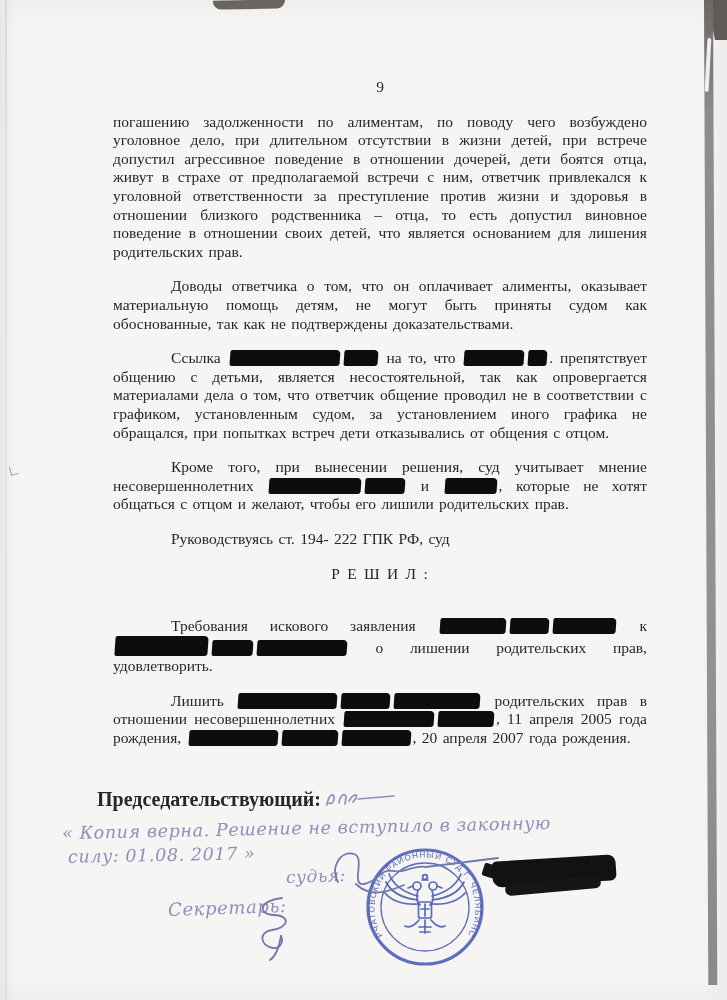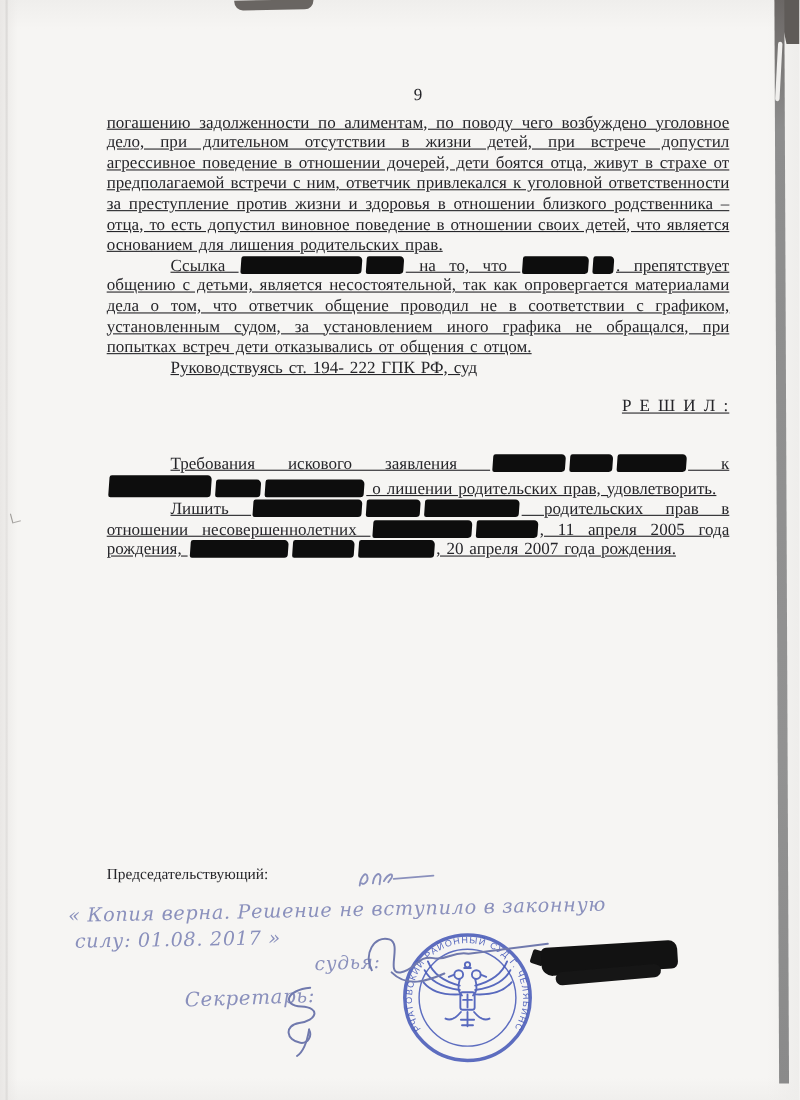--- a/index.html
+++ b/index.html
@@ -41,33 +41,33 @@
     position:absolute; left:10px; top:466px; width:7px; height:8px;
     border-left:1.5px solid #8d8a87; border-bottom:1px solid #9b9895;
     transform:rotate(-15deg); opacity:.8;
   }
   
   .text-block {
     position:absolute; left:97px; top:78px; width:566px;
     font-size:15.5px; line-height:18.6px; word-spacing:1.5px;
   }
   .page-num { text-align:center; margin:0 0 6px 0; }
-  .para { margin:0; text-align:justify;text-decoration:underline; }
+  .para { margin:16px; text-align:justify; }
   .para.indent { text-indent:58px; }
-  .para.heading { text-align:right; text-indent:0; letter-spacing:1px; }
+  .para.heading { text-align:center; text-indent:0; letter-spacing:1px; }
   .before-md { margin-top:16px; }
   .before-lg { margin-top:17px; }
   .before-xl { margin-top:33px; }
   .redact {
     display:inline-block; height:16px; background:#0d0d0d;
     border-radius:2px 4px 3px 2px; vertical-align:-3px; margin:0 2px;
     transform:skewX(-4deg);
   }
   
-  .presiding-row { position:absolute; left:97px; top:788px; font-size:14px; }
+  .presiding-row { position:absolute; left:97px; top:788px; font-size:20px;font-weight:bold; }
   .hand {
     position:absolute; font-family:"DejaVu Serif","Liberation Serif",serif;
     font-style:italic; color:#8a90bc; letter-spacing:.6px; white-space:nowrap;
   }
   .cert-1 { left:62px; top:818px; font-size:17.5px; transform:rotate(-1.2deg); }
   .cert-2 { left:68px; top:845px; font-size:17.5px; transform:rotate(-1deg); }
   .cert-judge { left:286px; top:866px; font-size:17px; transform:rotate(-2deg); }
   .cert-secr  { left:168px; top:897px; font-size:18px; transform:rotate(-2deg); }
   .svg-abs { position:absolute; }
   .blob-main {
@@ -93,21 +93,23 @@
   <div class="edge-strip"></div>
   <div class="edge-notch"></div>
   <div class="top-smudge"></div>
   <div class="left-crease"></div>
   <div class="left-mark"></div>
 
   <div class="text-block">
     <p class="page-num">9</p>
     <div>
         <p class="para">погашению задолженности по алиментам, по поводу чего возбуждено уголовное дело, при длительном отсутствии в жизни детей, при встрече допустил агрессивное поведение в отношении дочерей, дети боятся отца, живут в страхе от предполагаемой встречи с ним, ответчик привлекался к уголовной ответственности за преступление против жизни и здоровья в отношении близкого родственника – отца, то есть допустил виновное поведение в отношении своих детей, что является основанием для лишения родительских прав.</p>
+        <p class="para indent">Доводы ответчика о том, что он оплачивает алименты, оказывает материальную помощь детям, не могут быть приняты судом как обоснованные, так как не подтверждены доказательствами.</p>
         <p class="para indent">Ссылка <span class="redact" style="width: 110px;"></span><span class="redact" style="width: 34px;"></span> на то, что <span class="redact" style="width: 60px;"></span><span class="redact" style="width: 19px;"></span>. препятствует общению с детьми, является несостоятельной, так как опровергается материалами дела о том, что ответчик общение проводил не в соответствии с графиком, установленным судом, за установлением иного графика не обращался, при попытках встреч дети отказывались от общения с отцом.</p>
+        <p class="para indent">Кроме того, при вынесении решения, суд учитывает мнение несовершеннолетних <span class="redact" style="width: 92px;"></span><span class="redact" style="width: 40px;"></span> и <span class="redact" style="width: 52px;"></span>, которые не хотят общаться с отцом и желают, чтобы его лишили родительских прав.</p>
         <p class="para indent">Руководствуясь ст. 194- 222 ГПК РФ, суд</p>
         <p class="para heading before-lg">Р Е Ш И Л :</p>
         <p class="para indent before-xl">Требования искового заявления <span class="redact" style="width: 66px;"></span><span class="redact" style="width: 39px;"></span><span class="redact" style="width: 63px;"></span> к <span class="redact" style="width: 93px; height: 20px;"></span><span class="redact" style="width: 41px;"></span><span class="redact" style="width: 90px;"></span> о лишении родительских прав, удовлетворить.</p>
         <p class="para indent">Лишить <span class="redact" style="width: 99px;"></span><span class="redact" style="width: 49px;"></span><span class="redact" style="width: 86px;"></span> родительских прав в отношении несовершеннолетних <span class="redact" style="width: 90px;"></span><span class="redact" style="width: 56px;"></span>, 11 апреля 2005 года рождения, <span class="redact" style="width: 89px;"></span><span class="redact" style="width: 56px;"></span><span class="redact" style="width: 69px;"></span>, 20 апреля 2007 года рождения.</p>
       </div>
   </div>
 
   <div class="presiding-row">
     <span>Председательствующий:</span>
   </div>

